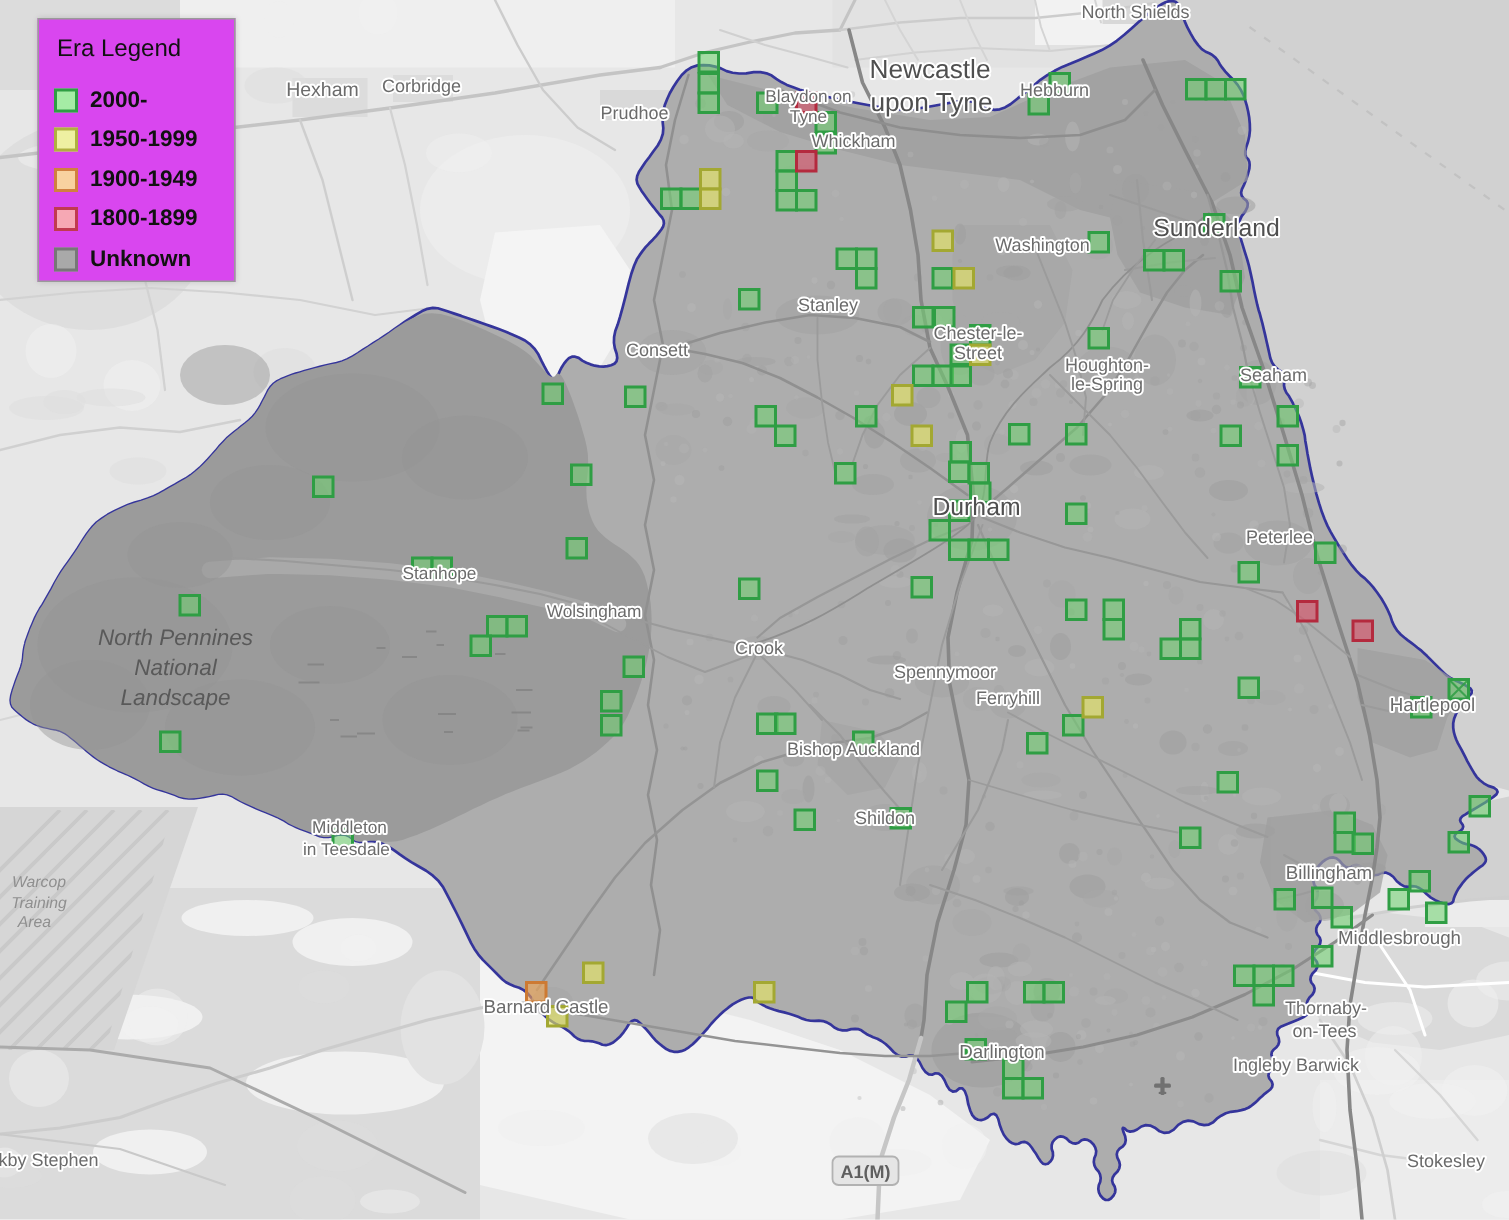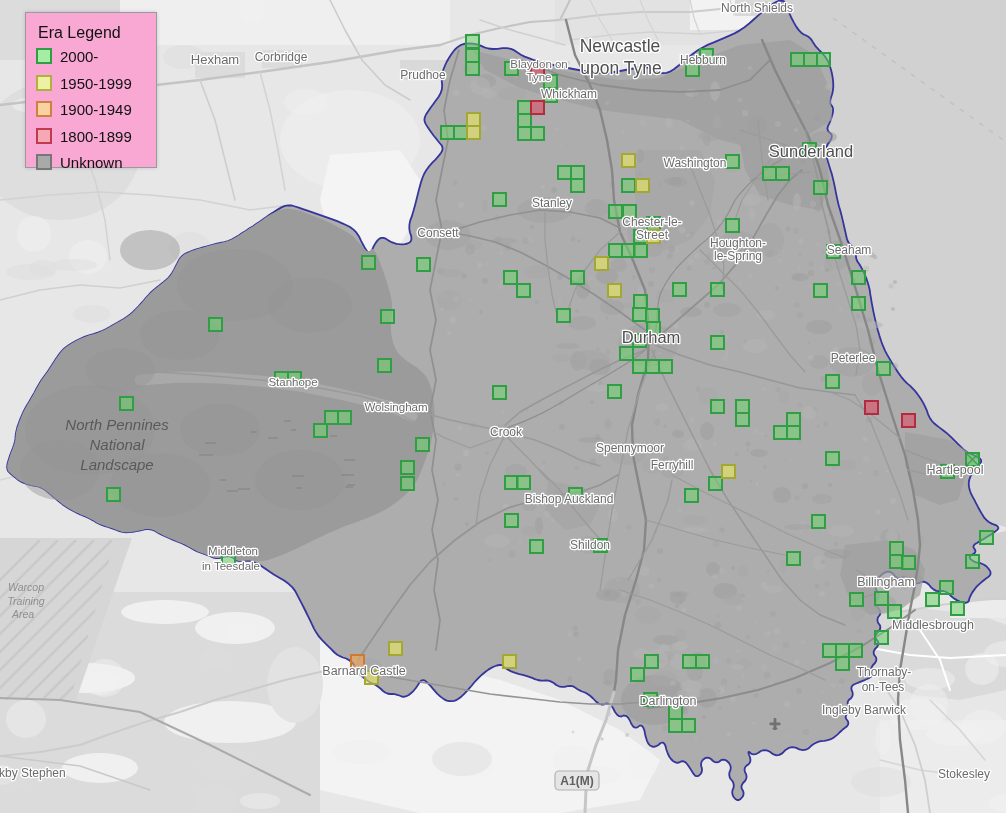--- a/index.html
+++ b/index.html
@@ -1,21 +1,21 @@
 <!DOCTYPE html>
 <html><head><meta charset="utf-8">
 <style>
 html,body{margin:0;padding:0;width:1006px;height:813px;overflow:hidden;
  font-family:"Liberation Sans",sans-serif;}
 #map{position:absolute;left:0;top:0;}
-#legend{position:absolute;left:25px;top:12px;width:132px;height:156px;background:#f9a8d4;
+#legend{position:absolute;left:25px;top:12px;width:132px;height:176px;background:#d946ef;
  border:1px solid #9a9a9a;box-sizing:border-box;box-shadow:0 0 4px rgba(0,0,0,.15);
  padding:9px 0 0 10px;}
 #legend .lt{font-size:16px;color:#111;margin:2px 0 6px 2px;}
-#legend .lr{font-size:15px;color:#111;height:26.5px;display:flex;align-items:flex-start;}
+#legend .lr{font-size:15px;color:#111;height:26.5px;display:flex;align-items:flex-end;font-weight:bold;}
 #legend .sw{display:inline-block;width:12px;height:12px;border:2px solid;margin-right:8px;flex:none;}
 svg text{font-family:"Liberation Sans",sans-serif;}
 </style></head>
 <body>
 <svg id="map" width="1006" height="813" viewBox="0 0 1006 813">
 <rect width="1006" height="813" fill="#e7e7e7"></rect>
 
 <rect x="120" y="0" width="330" height="45" fill="#efefef"></rect>
 <ellipse cx="60" cy="150" rx="80" ry="70" fill="#dedede"></ellipse>
 <rect x="0" y="0" width="120" height="60" fill="#dcdcdc"></rect>

